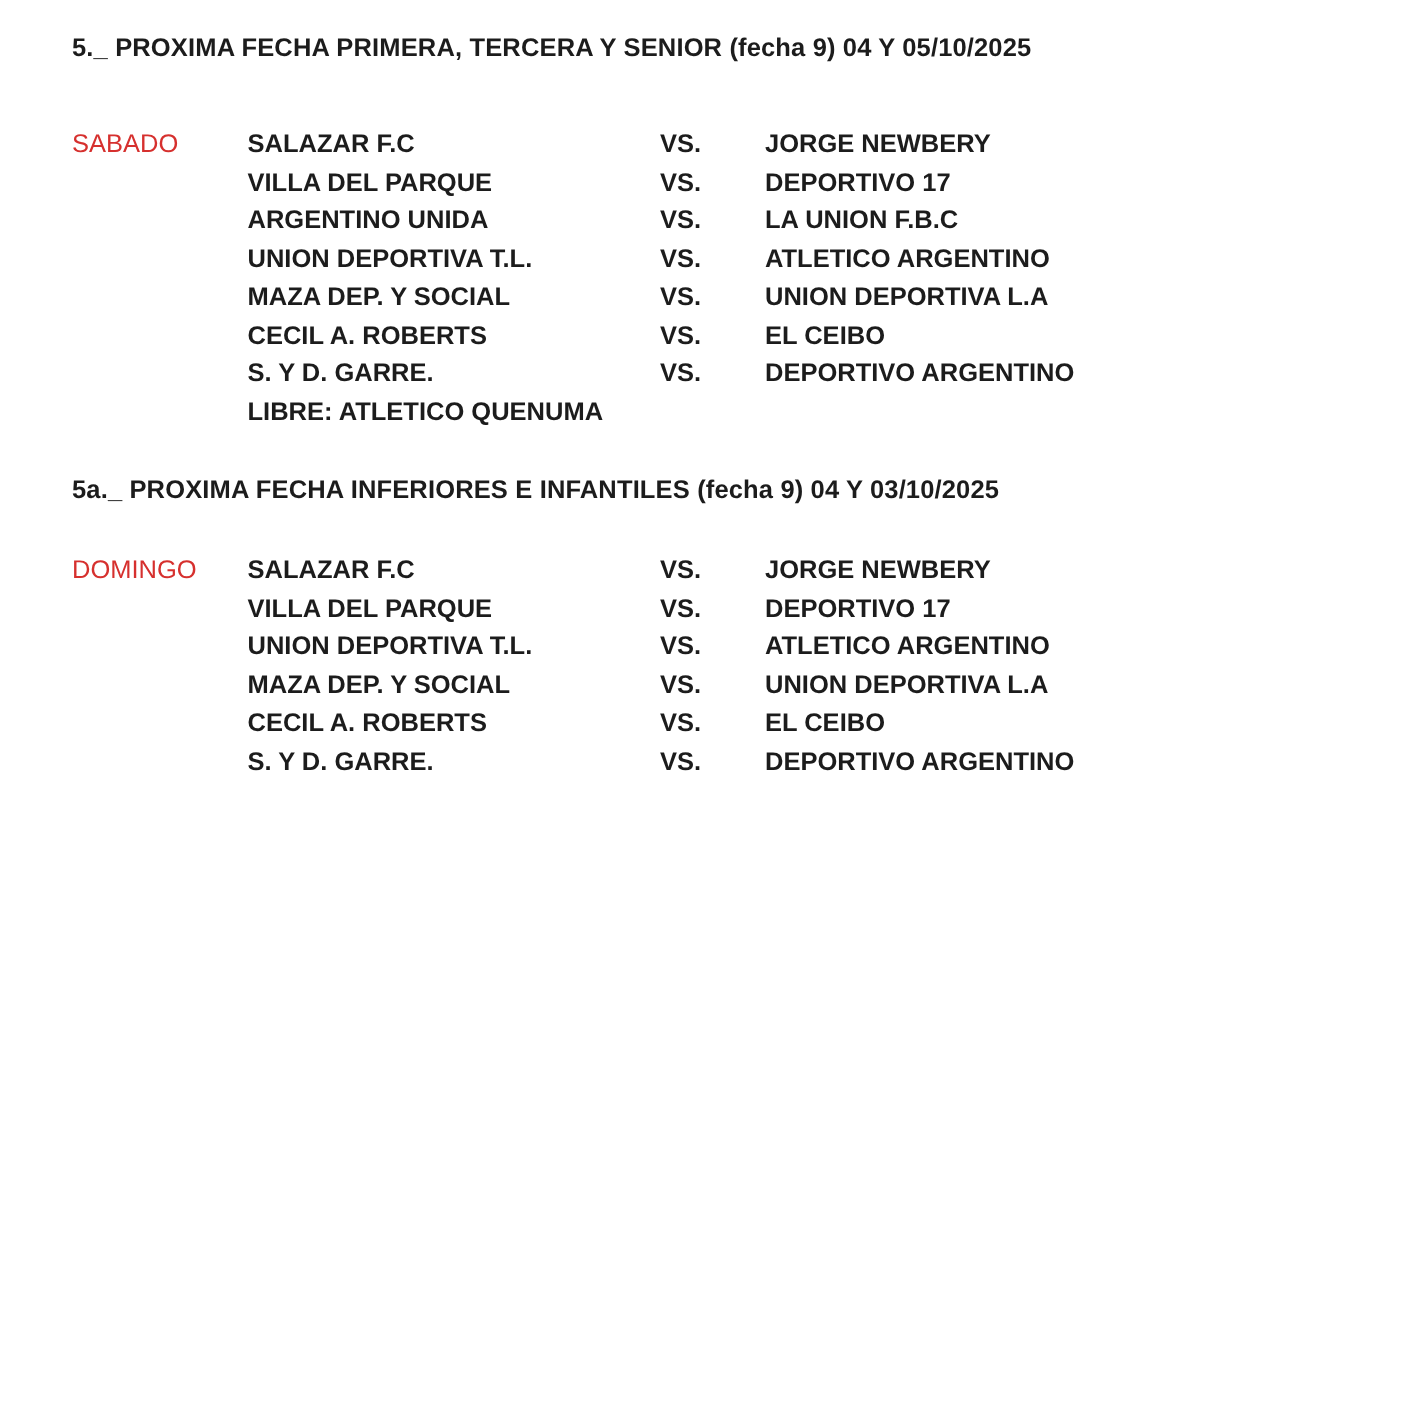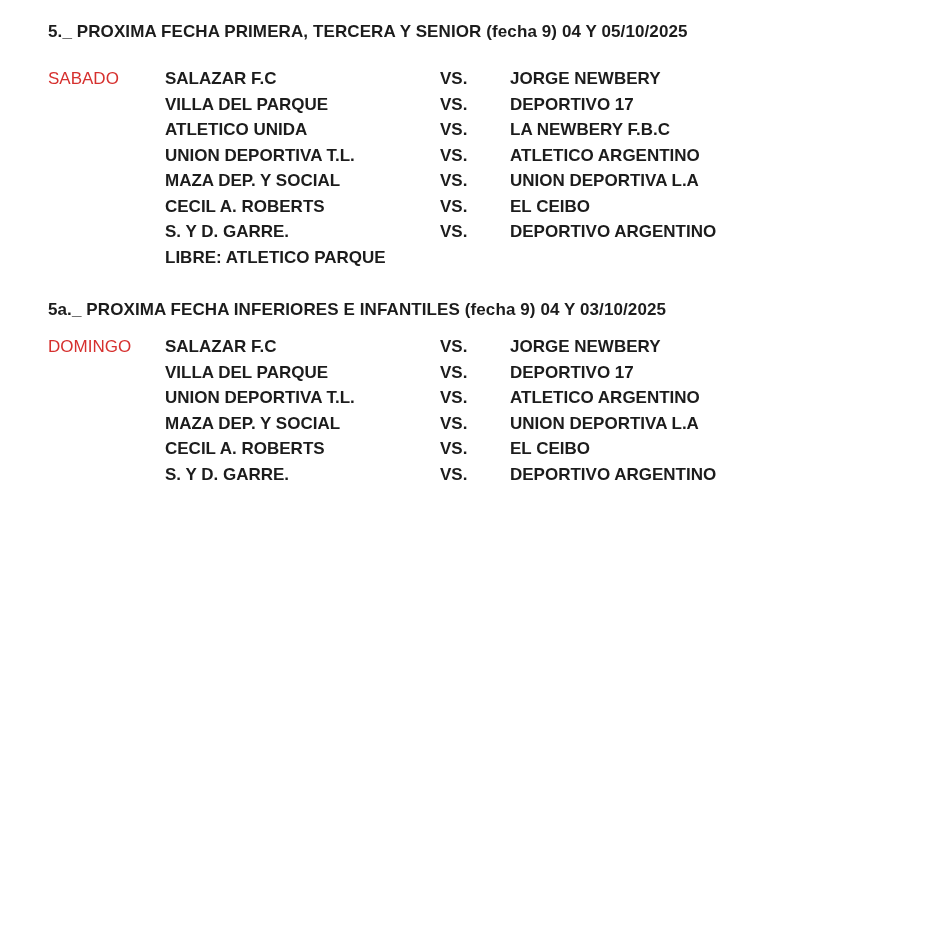--- a/index.html
+++ b/index.html
@@ -25,24 +25,24 @@
   }
   .section-heading{
     font-size:17px;
     line-height:20px;
     font-weight:bold;
     color:var(--text-color);
     letter-spacing:0.1px;
     white-space:nowrap;
   }
   .fixtures{
-    margin-top:24px;
+    margin-top:41px;
     font-size:17px;
   }
-  .fixtures.second{margin-top:14px;}
+  .fixtures.second{margin-top:30px;}
   .section-heading.second{margin-top:30px;}
   .row{
     display:grid;
     grid-template-columns:117px 275px 70px auto;
     align-items:baseline;
     line-height:25.5px;
     white-space:nowrap;
   }
   .cell{overflow:visible;}
   .day{
@@ -73,23 +73,23 @@
         <div class="cell away">JORGE NEWBERY</div>
       </div>
       <div class="row">
         <div class="cell day"></div>
         <div class="cell home">VILLA DEL PARQUE</div>
         <div class="cell vs">VS.</div>
         <div class="cell away">DEPORTIVO 17</div>
       </div>
       <div class="row">
         <div class="cell day"></div>
-        <div class="cell home">ATLETICO UNIDA</div>
+        <div class="cell home">ARGENTINO UNIDA</div>
         <div class="cell vs">VS.</div>
-        <div class="cell away">LA NEWBERY F.B.C</div>
+        <div class="cell away">LA UNION F.B.C</div>
       </div>
       <div class="row">
         <div class="cell day"></div>
         <div class="cell home">UNION DEPORTIVA T.L.</div>
         <div class="cell vs">VS.</div>
         <div class="cell away">ATLETICO ARGENTINO</div>
       </div>
       <div class="row">
         <div class="cell day"></div>
         <div class="cell home">MAZA DEP. Y SOCIAL</div>
@@ -103,21 +103,21 @@
         <div class="cell away">EL CEIBO</div>
       </div>
       <div class="row">
         <div class="cell day"></div>
         <div class="cell home">S. Y D. GARRE.</div>
         <div class="cell vs">VS.</div>
         <div class="cell away">DEPORTIVO ARGENTINO</div>
       </div>
       <div class="note-row">
         <div class="cell day"></div>
-        <div class="cell home">LIBRE: ATLETICO PARQUE</div>
+        <div class="cell home">LIBRE: ATLETICO QUENUMA</div>
       </div>
     </div>
 
     <div class="section-heading second">5a._ PROXIMA FECHA INFERIORES E INFANTILES (fecha 9) 04 Y 03/10/2025</div>
 
     <div class="fixtures second">
       <div class="row">
         <div class="cell day">DOMINGO</div>
         <div class="cell home">SALAZAR F.C</div>
         <div class="cell vs">VS.</div>

